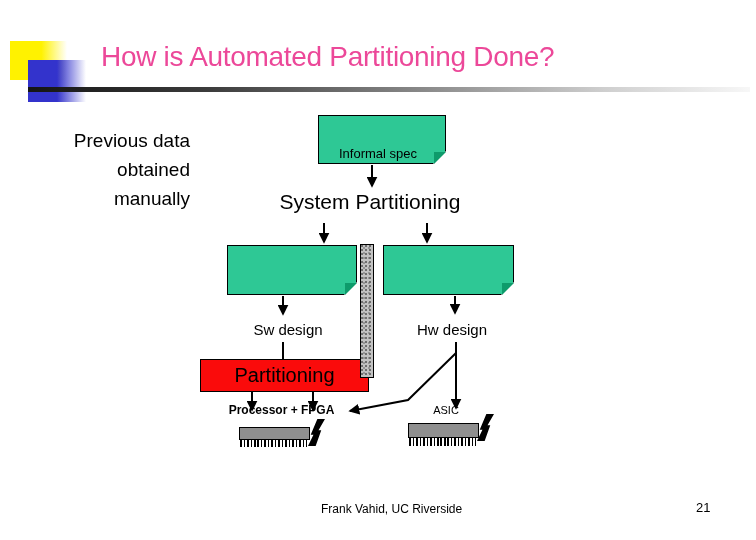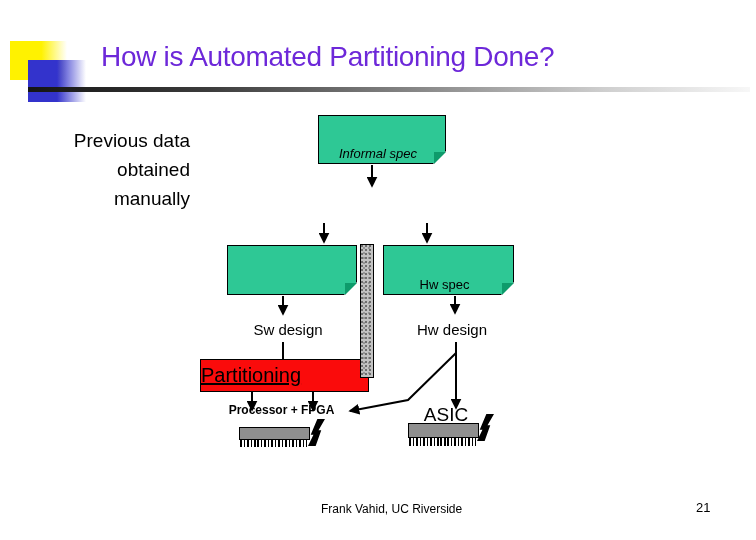--- a/index.html
+++ b/index.html
@@ -8,29 +8,29 @@
     font-family:"Liberation Sans", sans-serif; overflow:hidden; color:#000;
   }
   
   .deco-yellow { position:absolute; left:10px; top:41px; width:57px; height:39px;
     background:linear-gradient(90deg,#FFF200 0%,#FFF200 55%,rgba(255,242,0,0) 100%); }
   .deco-blue { position:absolute; left:28px; top:60px; width:58px; height:42px;
     background:linear-gradient(90deg,#3333CC 0%,#3333CC 50%,rgba(51,51,204,0) 100%); }
   .deco-line { position:absolute; left:28px; top:87px; width:722px; height:5px;
     background:linear-gradient(90deg,#141414 0%,#3c3c3c 25%,#8a8a8a 55%,#cfcfcf 80%,#f7f7f7 100%); }
   .title { position:absolute; left:101px; top:41px; margin:0;
-    font-size:28px; font-weight:400; color:#6d28d9; letter-spacing:-0.3px; }
+    font-size:28px; font-weight:400; color:#ec4899; letter-spacing:-0.3px; }
   
   .note { position:absolute; left:30px; top:126px; width:160px; text-align:right;
     font-size:19px; line-height:29px; white-space:pre-line; }
   
   .doc-box { position:absolute; background:#2EC895; border:1px solid #000; }
   .doc-box .doc-label { position:absolute; left:0; right:8px; bottom:2px;
     text-align:center; font-size:13px; }
-  .box-informal { left:318px; top:115px; width:126px; height:47px;font-style:italic; }
+  .box-informal { left:318px; top:115px; width:126px; height:47px; }
   .box-swspec  { left:227px; top:245px; width:128px; height:48px; }
   .box-hwspec  { left:383px; top:245px; width:129px; height:48px; }
   .fold-cut  { position:absolute; right:-1px; bottom:-1px; width:13px; height:13px;
     background:#fff; clip-path:polygon(100% 0,100% 100%,0 100%); }
   .fold-flap { position:absolute; right:-1px; bottom:-1px; width:12px; height:12px;
     background:#0E9B6B; clip-path:polygon(0 0,100% 0,0 100%); }
   
   .gray-bar { position:absolute; left:360px; top:244px; width:12px; height:132px;
     border:1px solid #000; background-color:#C2C2C2; z-index:4;
     background-image:
@@ -39,25 +39,25 @@
     background-size:4px 4px,5px 5px; }
   
   .sys-label { position:absolute; left:240px; top:190px; width:260px;
     text-align:center; font-size:21px; }
   .design-label { position:absolute; width:110px; text-align:center; font-size:15px; top:321px; }
   .sw-design { left:233px; }
   .hw-design { left:397px; }
   
   .part-box { position:absolute; left:200px; top:359px; width:167px; height:31px;
     background:#FA0B0B; border:1px solid #000; z-index:3;
-    display:flex; align-items:center; font-size:20px;text-decoration:underline; }
+    display:flex; align-items:center; justify-content:center; font-size:20px; }
   
   .chip-caption { position:absolute; text-align:center; }
   .proc-label { left:204px; top:403px; width:155px; font-size:12px; font-weight:bold; z-index:2; }
-  .asic-label { left:406px; top:404px; width:80px; font-size:19px; }
+  .asic-label { left:406px; top:404px; width:80px; font-size:11px; }
   
   .chip-body { position:absolute; background:#8F8F8F; border:1px solid #000; }
   .chip-pins { position:absolute;
     background:repeating-linear-gradient(90deg,#000 0 1.5px,transparent 1.5px 3.5px); }
   .proc-body { left:239px; top:427px; width:69px; height:11px; }
   .proc-pins { left:240px; top:439px; width:67px; height:8px; }
   .asic-body { left:408px; top:423px; width:69px; height:13px; }
   .asic-pins { left:409px; top:437px; width:67px; height:9px; }
   .bolt { position:absolute; background:#000;
     clip-path:polygon(55% 0,100% 0,62% 42%,78% 42%,45% 100%,0 100%,32% 58%,16% 58%); }
@@ -102,27 +102,27 @@
       <polyline points="456,353 408,400 350,411" marker-end="url(#ah)"></polyline>
     </g>
   </svg>
 
   <div class="doc-box box-informal">
     <span class="doc-label">Informal spec</span>
     <span class="fold-cut"></span>
     <span class="fold-flap"></span>
   </div>
 
+  <div class="sys-label">System Partitioning</div>
 
   <div class="doc-box box-swspec">
     <span class="fold-cut"></span>
     <span class="fold-flap"></span>
   </div>
   <div class="doc-box box-hwspec">
-    <span class="doc-label">Hw spec</span>
     <span class="fold-cut"></span>
     <span class="fold-flap"></span>
   </div>
 
   <div class="design-label sw-design">Sw design</div>
   <div class="design-label hw-design">Hw design</div>
 
   <div class="part-box">
     <span>Partitioning</span>
   </div>

